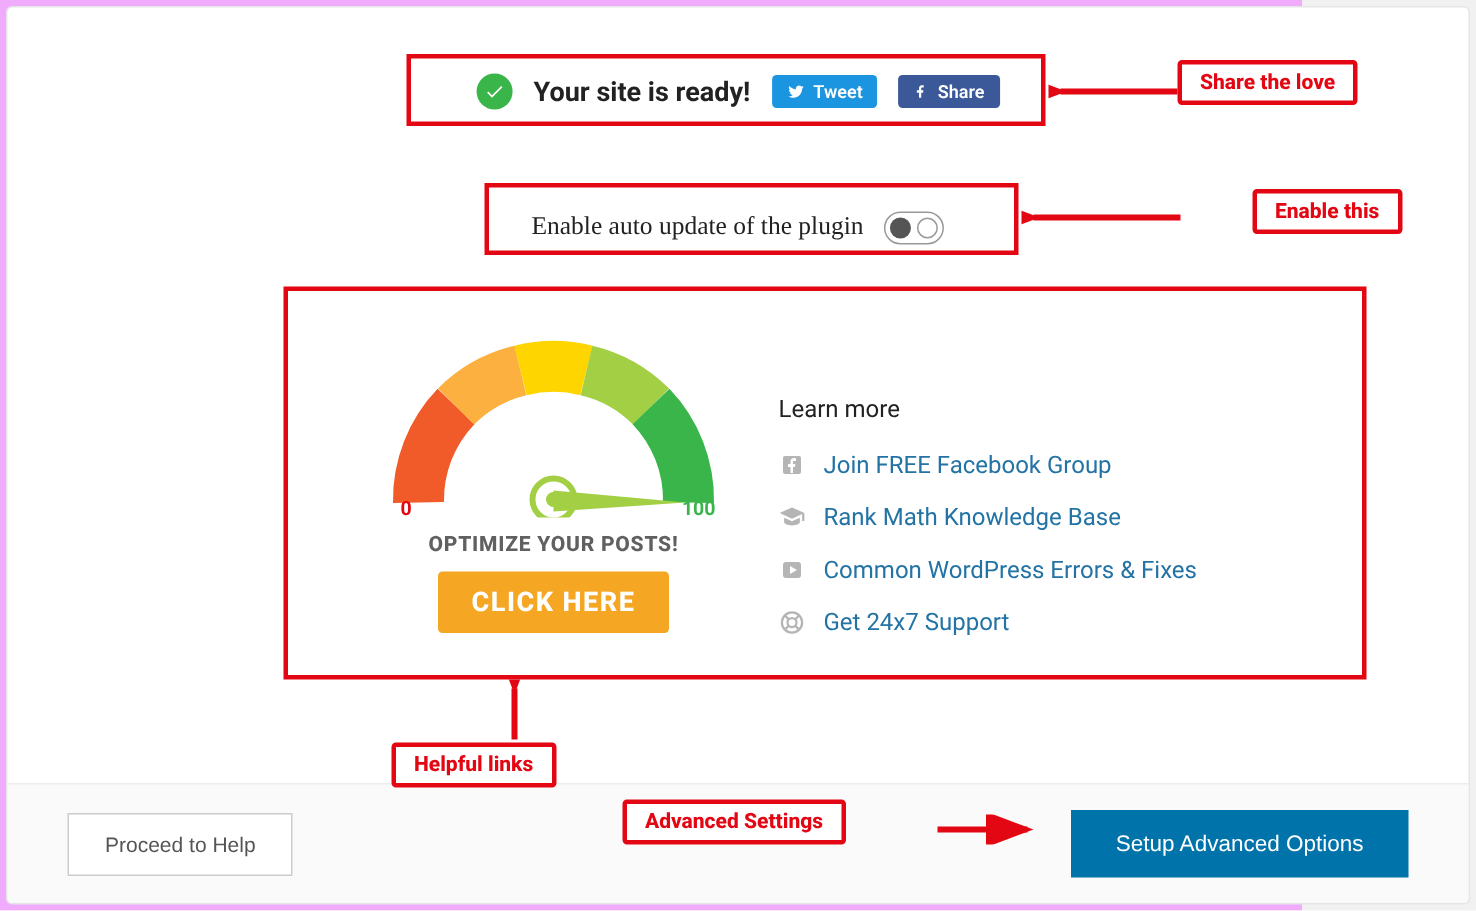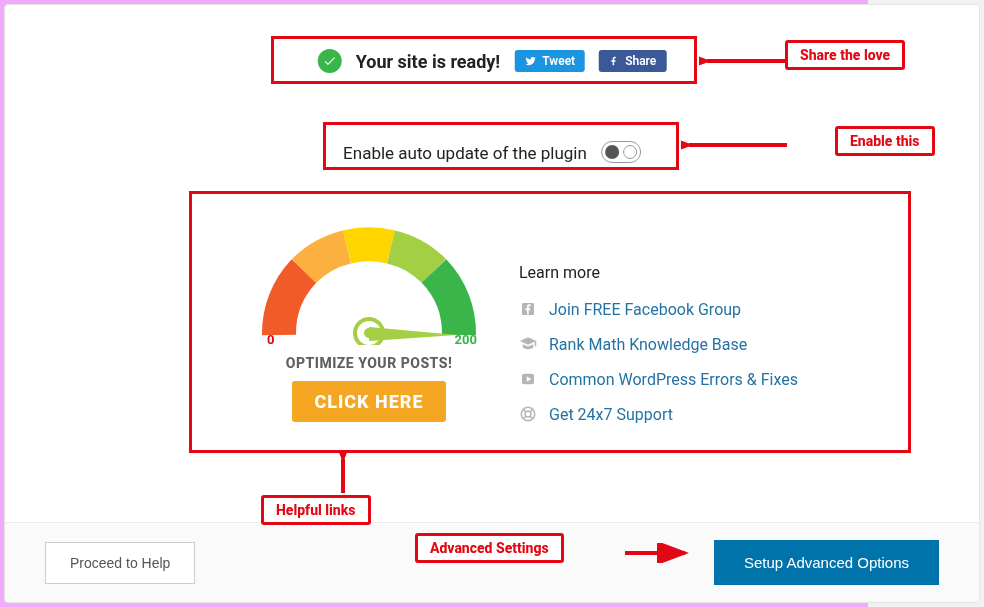--- a/index.html
+++ b/index.html
@@ -10,42 +10,42 @@
 
   
   .status-row { position:absolute; top:38px; left:50%; transform:translateX(-50%); display:flex; align-items:center; gap:14px; padding:6px 12px; }
   .check { width:24px; height:24px; border-radius:50%; background:var(--green); display:flex; align-items:center; justify-content:center; }
   .status-title { font-weight:700; font-size:18px; color:#222; }
   .twbtn, .fbbtn { display:inline-flex; align-items:center; gap:6px; color:#fff; font-size:12px; font-weight:600; padding:4px 10px; border-radius:3px; cursor:pointer; }
   .twbtn { background:var(--blue); }
   .fbbtn { background:var(--fbblue); }
 
   
-  .au-row { position:absolute; top:128px; left:50%; transform:translateX(-50%); display:flex; align-items:flex-end; gap:14px; padding:8px 14px; }
+  .au-row { position:absolute; top:128px; left:50%; transform:translateX(-50%); display:flex; align-items:flex-start; gap:14px; padding:8px 14px;font-family:Liberation Serif, serif; }
   .au-label { font-size:17px; color:#222; }
   .toggle { width:40px; height:22px; border:1px solid #999; border-radius:11px; background:#fff; display:flex; align-items:center; justify-content:space-between; padding:0 3px; cursor:pointer; }
   .toggle .dot { width:14px; height:14px; border-radius:50%; }
   .toggle .dot.on { background:#555; }
   .toggle .dot.off { background:#fff; border:1px solid #999; }
 
   
   .panel { position:absolute; top:196px; left:190px; width:710px; height:250px; display:flex; gap:40px; padding:14px 20px 14px 64px; align-items:flex-start; }
   .gauge-col { width:220px; text-align:center; }
   .gauge { position:relative; width:220px; height:130px; }
   .gauge svg { width:220px; height:130px; }
   .glabel { position:absolute; bottom:-2px; font-weight:700; font-size:13px; }
   .g0 { left:8px; color:var(--ann); }
   .g100 { right:2px; color:var(--green); }
   .opt { margin-top:10px; font-weight:800; letter-spacing:0.5px; color:#606060; font-size:14px; }
   .click-here { margin-top:10px; display:inline-block; background:var(--amber); color:#fff; font-weight:800; letter-spacing:1px; font-size:18px; padding:10px 22px; border-radius:3px; cursor:pointer; }
 
   .learn-col { flex:1;margin-top:44px; }
   .learn-title { font-size:16px; color:#222; margin:4px 0 18px 0; }
   .learn-list { list-style:none; padding:0; margin:0; }
-  .learn-list li { display:flex; gap:12px; margin:0 0 16px 0; }
+  .learn-list li { display:flex; align-items:center; gap:12px; margin:0 0 16px 0; }
   .learn-list a { color:var(--link); text-decoration:none; font-size:16px; cursor:pointer; }
   .learn-icon { width:18px; height:18px; color:#b5b5b5; flex-shrink:0; display:flex; align-items:center; justify-content:center; }
 
   
   .footer { position:absolute; left:0; right:0; bottom:0; height:80px; border-top:1px solid #ececec; background:#fafafa; display:flex; align-items:center; padding:0 40px; gap:20px; }
   .btn-sec { background:#fff; border:1px solid #ccc; color:#555; padding:12px 24px; font-size:14px; cursor:pointer; }
   .spacer { flex:1; }
   .btn-pri { background:var(--btnblue); color:#fff; border:0; padding:14px 30px; font-size:15px; cursor:pointer; }
 
   
@@ -107,21 +107,21 @@
             <path d="M45 56 A90 90 0 0 1 88 32" fill="none" stroke="#fbb040" stroke-width="34"></path>
             <path d="M88 32 A90 90 0 0 1 132 32" fill="none" stroke="#ffd500" stroke-width="34"></path>
             <path d="M132 32 A90 90 0 0 1 175 56" fill="none" stroke="#a2cf43" stroke-width="34"></path>
             <path d="M175 56 A90 90 0 0 1 200 120" fill="none" stroke="#39b54a" stroke-width="34"></path>
 
             <circle cx="110" cy="118" r="14" fill="#fff" stroke="#a2cf43" stroke-width="4"></circle>
             <polygon points="110,112 198,120 110,126" fill="#a2cf43"></polygon>
             <circle cx="110" cy="118" r="5" fill="#a2cf43"></circle>
           </svg>
           <span class="glabel g0">0</span>
-          <span class="glabel g100">200</span>
+          <span class="glabel g100">100</span>
         </div>
         <div class="opt">OPTIMIZE YOUR POSTS!</div>
         <a class="click-here">CLICK HERE</a>
       </div>
 
       <div class="learn-col">
         <div class="learn-title">Learn more</div>
         <ul class="learn-list">
           <li>
             <span class="learn-icon">

